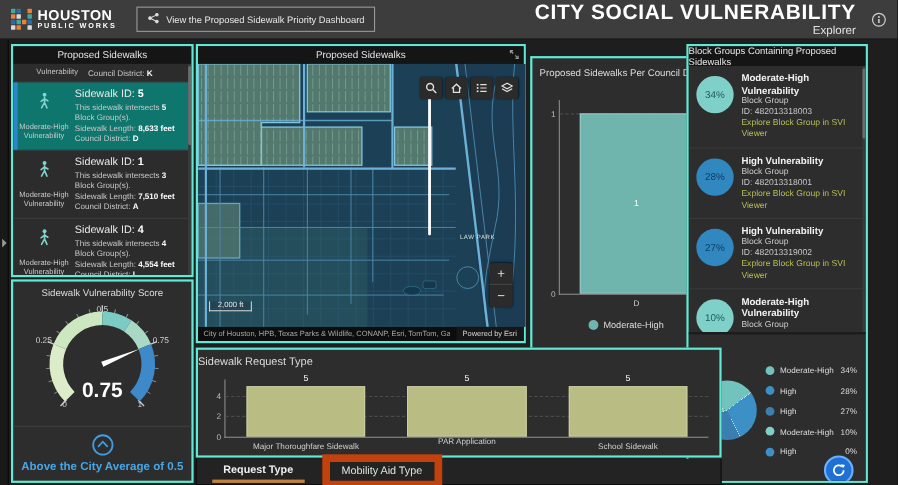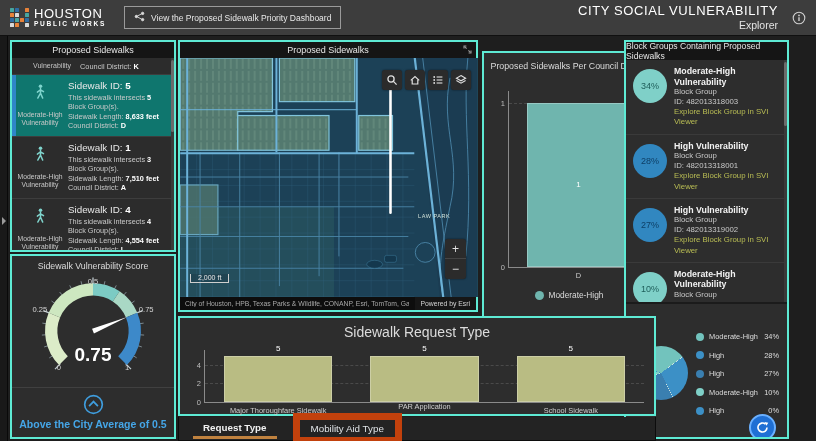--- a/index.html
+++ b/index.html
@@ -8,26 +8,26 @@
   #app{position:relative;width:816px;height:441px;background:#1e1e1e;overflow:hidden}
 
   
   #hdr{position:absolute;left:0;top:0;width:816px;height:36px;background:#3d3d3d;
     border-bottom:1px solid #101010;display:flex;align-items:center;padding:0 10px;gap:10px}
   .logo-wrap{display:flex;align-items:center;gap:5px}
   .logo-grid{display:grid;grid-template-columns:repeat(4,4px);grid-auto-rows:4px;gap:1px}
   .lc{border-radius:0.5px}
   .lc.o{background:#e8833a}.lc.t{background:#46a6a0}.lc.b{background:#2e6da4}.lc.w{background:#d9d9d9}.lc.x{background:transparent}
   .logo-text{line-height:1;color:#fff}
-  .logo-l1{font-size:13px;font-weight:400;letter-spacing:.5px}
+  .logo-l1{font-size:13px;font-weight:700;letter-spacing:.5px}
   .logo-l2{font-size:6.6px;font-weight:700;letter-spacing:1.7px;margin-top:1px}
   #dash-btn{margin-left:8px;display:flex;align-items:center;gap:6px;border:1px solid #9a9a9a;
     background:#3a3a3a;color:#e8e8e8;font-size:8.5px;padding:4px 9px;cursor:pointer}
   #hdr-title{margin-left:auto;text-align:right;color:#fff;line-height:1.15}
-  .hdr-t1{font-size:13px;font-weight:400;letter-spacing:.6px}
+  .hdr-t1{font-size:19px;font-weight:700;letter-spacing:.6px}
   .hdr-t2{font-size:10.5px;color:#e3e3e3}
   #info-btn{width:14px;height:14px;margin-left:4px;cursor:pointer;flex:0 0 auto}
 
   
   .panel{position:absolute;background:#2d2d2d;border:2px solid #5eead4}
   .panel-hd{background:#151515;color:#e6e6e6;font-size:9px;font-weight:400;height:16px;
     display:flex;align-items:center;justify-content:center;position:relative}
 
   
   #rail{position:absolute;left:0;top:36px;width:8px;height:405px;background:#191919;border-right:1px solid #090909}
@@ -88,21 +88,21 @@
 
   
   .ytick{position:absolute;right:100%;margin-right:4px;font-size:7.5px;color:#bdbdbd;width:16px;text-align:right}
   .gline{position:absolute;left:0;right:0;border-top:1px dashed #4a4a4a}
   .vbar{position:absolute;bottom:0;border:1px solid rgba(255,255,255,.28);cursor:pointer}
   .bar-label{position:absolute;text-align:center;font-size:8px;color:#fff}
   .xlabel{position:absolute;text-align:center;font-size:7.4px;color:#cfcfcf;white-space:nowrap}
 
   
   #panel-request{left:178px;top:316px;width:478px;height:100px}
-  #request-title{font-size:14px;color:#dcdcdc;text-align:center;padding-top:6px}
+  #request-title{font-size:10px;color:#dcdcdc;padding-top:6px}
   #request-plot{position:relative;margin:10px 14px 0 24px;width:440px;height:53px;
     border-left:1px solid #8a8a8a;border-bottom:1px solid #8a8a8a}
 
   
   #tabs{position:absolute;left:178px;top:417px;width:478px;height:24px;background:#232323;
     border:1px solid #0c0c0c;border-top:none;display:flex;align-items:center;gap:16px;padding:0 14px}
   #tab-request{font-size:9.8px;font-weight:700;color:#f0f0f0;padding:4px 10px 3px;border-bottom:3px solid #c0823f;cursor:pointer}
   #tab-mobility{font-size:9.8px;color:#dfe3e6;border:7px solid #c2410c;padding:3px 11px;cursor:pointer}
 
   

